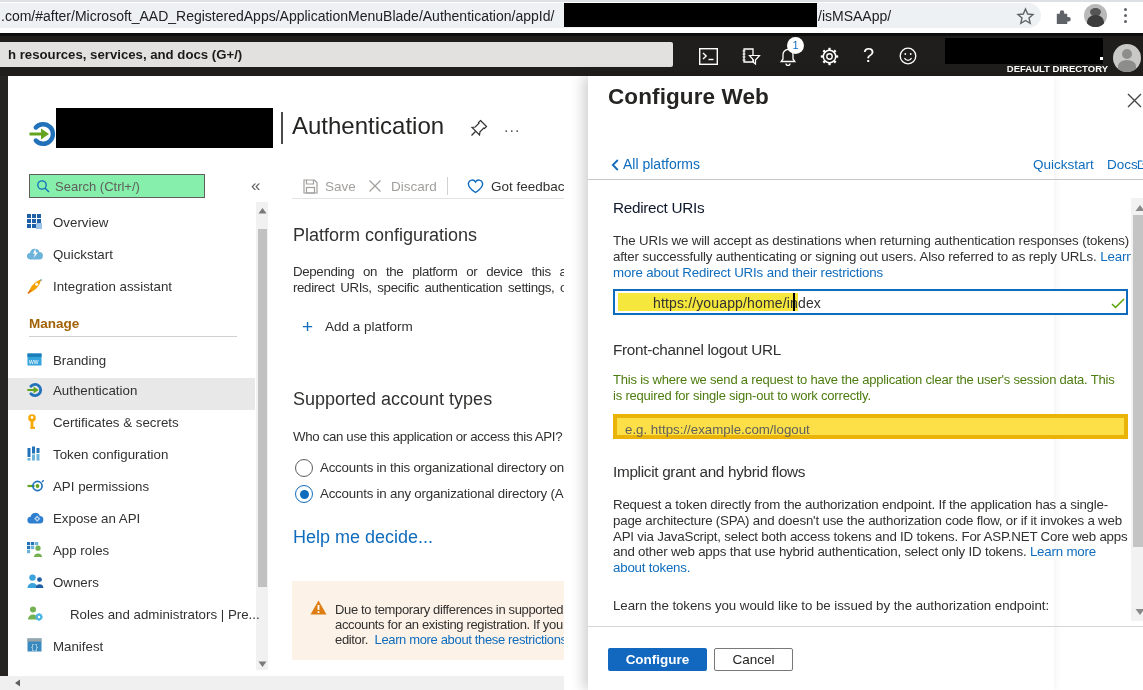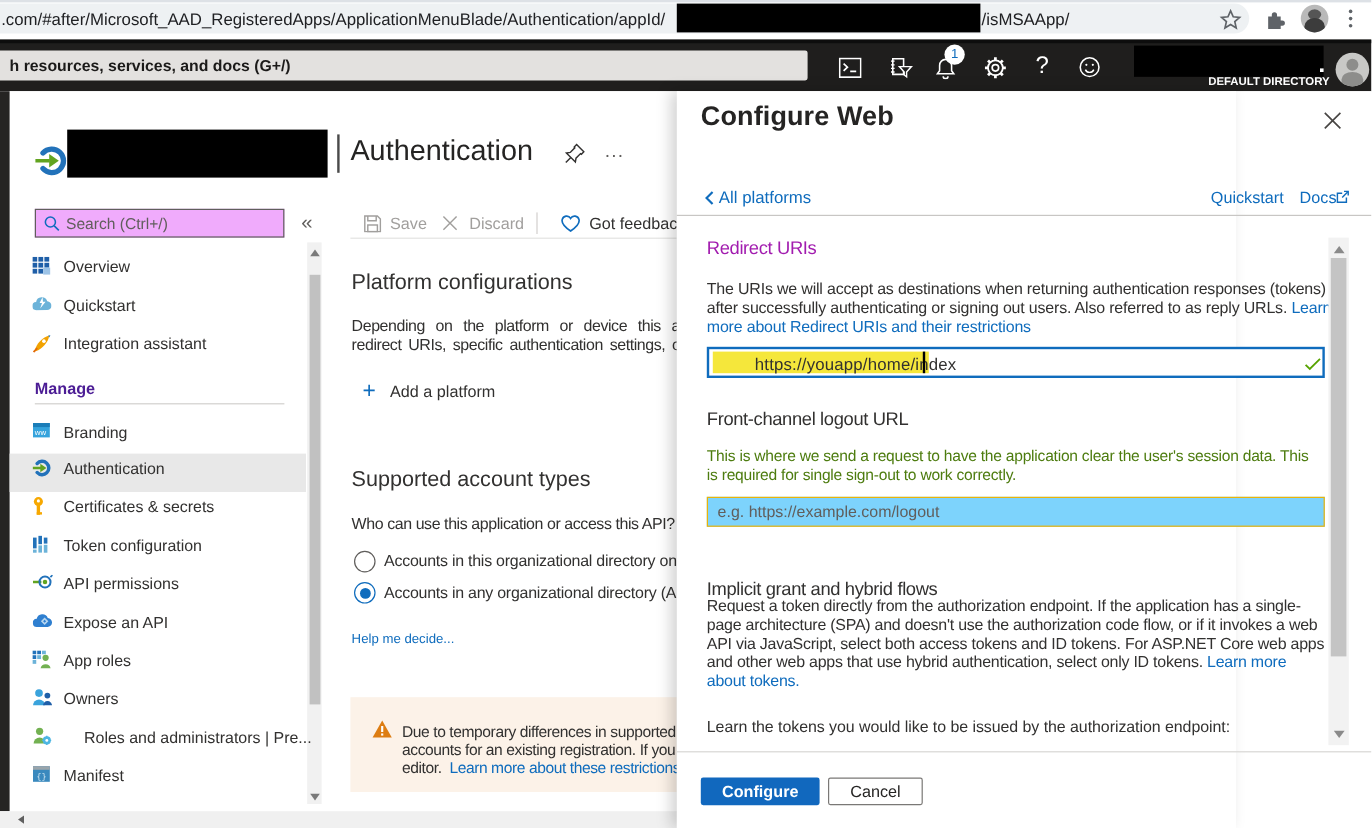--- a/index.html
+++ b/index.html
@@ -112,21 +112,21 @@
 <div class="abs" style="left:292px;top:112px;font-size:24px;color:#252423;">Authentication</div>
 
 <svg class="abs" style="left:469px;top:118px;" width="20" height="20" viewBox="0 0 20 20">
       <g fill="none" stroke="#323130" stroke-width="1.2">
         <path d="M11.5 2.5 L17.5 8.5 L15.5 10.5 L14.8 10 L11 13.8 L10.5 17 L3 9.5 L6.2 9 L10 5.2 L9.5 4.5 Z"></path>
         <path d="M6.5 13.5 L2.5 17.5"></path>
       </g>
     </svg>
 <div class="abs" style="left:504px;top:118px;font-size:16px;color:#605e5c;letter-spacing:1px;">...</div>
 
-<div class="abs" style="left:29px;top:174px;width:208px;height:24px;border:1px solid #605e5c;background:#f0abfc;text-decoration:underline;">
+<div class="abs" style="left:29px;top:174px;width:176px;height:24px;border:1px solid #605e5c;background:#86efac;text-decoration:underline;">
   <svg class="abs" style="left:6px;top:4px;" width="15" height="15" viewBox="0 0 15 15">
         <circle cx="6" cy="6" r="4.2" fill="none" stroke="#0f6cbd" stroke-width="1.3"></circle>
         <path d="M9.2 9.2 L13 13" stroke="#0f6cbd" stroke-width="1.3"></path>
       </svg>
   <div class="abs" style="left:25px;top:4px;font-size:13px;color:#605e5c;">Search (Ctrl+/)</div>
 </div>
 <div class="abs" style="left:251px;top:176px;font-size:17px;color:#605e5c;">«</div>
 
 <div class="abs" style="left:256px;top:202px;width:12px;height:468px;background:#f1f1f1;"></div>
 <svg class="abs" style="left:258px;top:207px;" width="9" height="8" viewBox="0 0 9 8">
@@ -157,21 +157,21 @@
           <path d="M8.5 1.5 L6 6.5 h2 L6.5 11 L11 5.5 H8.8 Z" fill="#fff"></path>
         </svg></div>
       <div class="abs" style="left:53px;top:246.5px;font-size:13.3px;color:#323130;white-space:nowrap;">Quickstart</div>
       <div class="abs" style="left:27px;top:278px;width:16px;height:16px;"><svg width="16" height="16" viewBox="0 0 16 16">
           <path d="M2 14 C3 9 8 3 14 1.5 C13.5 7 8 13 3 14.5 Z" fill="#f2a200"></path>
           <path d="M13 1.8 L15 1.2 L14.3 3.2 Z" fill="#3f88c5"></path>
           <path d="M1 15.5 l3-3.4" stroke="#e36c0a" stroke-width="1.6"></path>
           <circle cx="9.6" cy="6.3" r="1.5" fill="#fff"></circle>
         </svg></div>
       <div class="abs" style="left:53px;top:278.5px;font-size:13.3px;color:#323130;white-space:nowrap;">Integration assistant</div>
-      <div class="abs" style="left:29px;top:316px;font-size:13.5px;font-weight:bold;color:#4c1d95;">Manage</div>
+      <div class="abs" style="left:29px;top:316px;font-size:13.5px;font-weight:bold;color:#a16207;">Manage</div>
       <div class="abs" style="left:29px;top:336px;width:208px;height:1px;background:#d2d0ce;"></div>
       <div class="abs" style="left:27px;top:352px;width:16px;height:16px;"><svg width="15" height="13" viewBox="0 0 15 13">
           <rect x="0.5" y="0.5" width="14" height="12" fill="#35a3dc"></rect>
           <rect x="0.5" y="0.5" width="14" height="3.4" fill="#1b7db8"></rect>
           <text x="2" y="10.6" font-size="6.5" fill="#fff" font-family="Liberation Sans">ww</text>
         </svg></div>
       <div class="abs" style="left:53px;top:352.5px;font-size:13.3px;color:#323130;white-space:nowrap;">Branding</div>
       <div class="abs" style="left:27px;top:382px;width:16px;height:16px;"><svg width="16" height="16" viewBox="0 0 28 28">
           <path d="M 6.8 7.5 A 9.8 9.8 0 1 1 6.8 20.5" fill="none" stroke="#2272ba" stroke-width="5" stroke-linecap="round"></path>
           <path d="M 0.5 14 h12" stroke="#62a420" stroke-width="3.6"></path>
@@ -268,76 +268,76 @@
   <div class="abs" style="left:31px;top:156px;font-size:19px;color:#0f6cbd;">+</div>
   <div class="abs" style="left:54px;top:159px;font-size:13.5px;color:#323130;">Add a platform</div>
 
   <div class="abs" style="left:22px;top:229px;font-size:18px;color:#323130;">Supported account types</div>
   <div class="abs" style="left:22px;top:269px;font-size:13.3px;letter-spacing:-0.35px;color:#323130;white-space:nowrap;">Who can use this application or access this API?</div>
   <div class="abs" style="left:24px;top:299px;width:18px;height:18px;border:1.4px solid #605e5c;border-radius:50%;background:#fff;"></div>
   <div class="abs" style="left:49px;top:299.5px;font-size:13.3px;letter-spacing:-0.2px;color:#323130;white-space:nowrap;">Accounts in this organizational directory only (Default Directory only - Single tenant)</div>
   <div class="abs" style="left:24px;top:325px;width:18px;height:18px;border:1.4px solid #0f6cbd;border-radius:50%;background:#fff;"></div>
   <div class="abs" style="left:28.5px;top:329.5px;width:9px;height:9px;border-radius:50%;background:#0f6cbd;"></div>
   <div class="abs" style="left:49px;top:325.5px;font-size:13.3px;letter-spacing:-0.2px;color:#323130;white-space:nowrap;">Accounts in any organizational directory (Any Azure AD directory - Multitenant)</div>
-  <div class="abs" style="left:22px;top:367px;font-size:11px;color:#0f6cbd;">Help me decide...</div>
+  <div class="abs" style="left:22px;top:367px;font-size:18px;color:#0f6cbd;">Help me decide...</div>
 
   <div class="abs" style="left:21px;top:421px;width:272px;height:79px;background:#fcf2e8;"></div>
   <svg class="abs" style="left:39px;top:440px;" width="17" height="15" viewBox="0 0 17 15">
         <path d="M8.5 0.5 L16.5 14.5 H0.5 Z" fill="#dd7d12"></path>
         <rect x="7.6" y="5" width="1.8" height="5" fill="#fff"></rect>
         <rect x="7.6" y="11.2" width="1.8" height="1.8" fill="#fff"></rect>
       </svg>
   <div class="abs" style="left:64px;top:442px;width:420px;font-size:13px;letter-spacing:-0.35px;line-height:15.2px;color:#323130;white-space:nowrap;">Due to temporary differences in supported account typ<br>accounts for an existing registration. If you need to cha<br>editor.&nbsp; <span class="lnk">Learn more about these restrictions.</span></div>
 </div>
 
 <div class="abs" style="left:0;top:676px;width:564px;height:14px;background:#f0f0f0;"></div>
 <svg class="abs" style="left:14px;top:679px;" width="7" height="8" viewBox="0 0 7 8">
       <path d="M6 0.5 L1 4 L6 7.5 Z" fill="#5f5f5f"></path>
     </svg>
 
-<div class="abs" style="left:564px;top:76px;width:466px;height:614px;background:#fff;box-shadow:-5px 0 12px rgba(0,0,0,0.18);">
+<div class="abs" style="left:588px;top:76px;width:466px;height:614px;background:#fff;box-shadow:-5px 0 12px rgba(0,0,0,0.18);">
   <div class="abs" style="left:20px;top:8px;font-size:22.5px;font-weight:bold;color:#252423;letter-spacing:0.1px;">Configure Web</div>
   <svg class="abs" style="left:539px;top:17px;" width="15" height="15" viewBox="0 0 15 15">
         <path d="M1 1 L14 14 M14 1 L1 14" stroke="#484644" stroke-width="1.4"></path>
       </svg>
 
   <svg class="abs" style="left:23px;top:83px;" width="8" height="12" viewBox="0 0 8 12">
         <path d="M6.8 1 L1.8 6 L6.8 11" fill="none" stroke="#0f6cbd" stroke-width="1.8"></path>
       </svg>
       <div class="abs" style="left:35px;top:80px;font-size:14px;color:#0f6cbd;">All platforms</div>
   <div class="abs" style="left:445px;top:81px;font-size:13.5px;color:#0f6cbd;">Quickstart</div>
   <div class="abs" style="left:519px;top:81px;font-size:13.5px;color:#0f6cbd;">Docs</div>
   <svg class="abs" style="left:549px;top:82px;" width="12" height="12" viewBox="0 0 12 12">
         <g fill="none" stroke="#0f6cbd" stroke-width="1.2">
           <path d="M9 6.5 V10.5 H1.5 V3 H5.5"></path>
           <path d="M7 1.5 H10.5 V5"></path>
           <path d="M10 2 L5.5 6.5"></path>
         </g>
       </svg>
   <div class="abs" style="left:0;top:102.5px;width:579px;height:1px;background:#c8c6c4;"></div>
 
-  <div class="abs" style="left:25px;top:123px;font-size:15.3px;letter-spacing:-0.3px;color:#a21caf;">Redirect URIs</div>
+  <div class="abs" style="left:25px;top:123px;font-size:15.3px;letter-spacing:-0.3px;color:#0f172a;">Redirect URIs</div>
   <div class="abs" style="left:25px;top:157px;font-size:13.3px;letter-spacing:-0.15px;line-height:16px;color:#323130;white-space:nowrap;">The URIs we will accept as destinations when returning authentication responses (tokens)<br>after successfully authenticating or signing out users. Also referred to as reply URLs. <span class="lnk">Learn<br>more about Redirect URIs and their restrictions</span></div>
 
   <div class="abs" style="left:25px;top:213px;width:515px;height:26px;border:2px solid #0f6cbd;background:#fff;">
     <div class="abs" style="left:3px;top:2px;width:180px;height:18px;background:#f5e73b;"></div>
     <div class="abs" style="left:8px;top:3.5px;font-size:14px;letter-spacing:0.15px;color:#323130;white-space:nowrap;margin-left:30px;">https://youapp/home/index</div>
     <div class="abs" style="left:178px;top:2px;width:1.5px;height:18px;background:#000;"></div>
     <svg class="abs" style="left:496px;top:7px;" width="14" height="11" viewBox="0 0 14 11">
           <path d="M1 6 L4.5 9.5 L13 1" fill="none" stroke="#57a300" stroke-width="1.5"></path>
         </svg>
   </div>
 
   <div class="abs" style="left:25px;top:265px;font-size:15.3px;letter-spacing:-0.3px;color:#323130;">Front-channel logout URL</div>
   <div class="abs" style="left:25px;top:296px;font-size:13px;letter-spacing:-0.2px;line-height:16px;color:#4d7c0f;white-space:nowrap;">This is where we send a request to have the application clear the user's session data. This<br>is required for single sign-out to work correctly.</div>
-  <div class="abs" style="left:25px;top:338px;width:515px;height:25px;border:1px solid #eab308;background:#7dd3fc;">
+  <div class="abs" style="left:25px;top:338px;width:515px;height:25px;border:4px solid #eab308;background:#fde047;">
     <div class="abs" style="left:8px;top:4px;font-size:13.3px;color:#605e5c;white-space:nowrap;">e.g. https://example.com/logout</div>
   </div>
 
-  <div class="abs" style="left:25px;top:387px;font-size:15.3px;letter-spacing:-0.3px;color:#323130;margin-top:20px;">Implicit grant and hybrid flows</div>
+  <div class="abs" style="left:25px;top:387px;font-size:15.3px;letter-spacing:-0.3px;color:#323130;">Implicit grant and hybrid flows</div>
   <div class="abs" style="left:25px;top:421px;font-size:13.3px;letter-spacing:-0.2px;line-height:15.8px;color:#323130;white-space:nowrap;">Request a token directly from the authorization endpoint. If the application has a single-<br>page architecture (SPA) and doesn't use the authorization code flow, or if it invokes a web<br>API via JavaScript, select both access tokens and ID tokens. For ASP.NET Core web apps<br>and other web apps that use hybrid authentication, select only ID tokens. <span class="lnk">Learn more<br>about tokens.</span></div>
   <div class="abs" style="left:25px;top:522px;font-size:13.3px;letter-spacing:-0.05px;color:#323130;white-space:nowrap;">Learn the tokens you would like to be issued by the authorization endpoint:</div>
 
   <div class="abs" style="left:543px;top:122px;width:17px;height:423px;background:#f2f2f2;"></div>
   <svg class="abs" style="left:547px;top:128px;" width="10" height="8" viewBox="0 0 10 8">
         <path d="M5 1 L9.5 7 H0.5 Z" fill="#8a8a8a"></path>
       </svg>
   <div class="abs" style="left:545px;top:139px;width:13px;height:332px;background:#c4c4c4;"></div>
   <svg class="abs" style="left:547px;top:532px;" width="10" height="8" viewBox="0 0 10 8">
         <path d="M5 7 L9.5 1 H0.5 Z" fill="#8a8a8a"></path>

